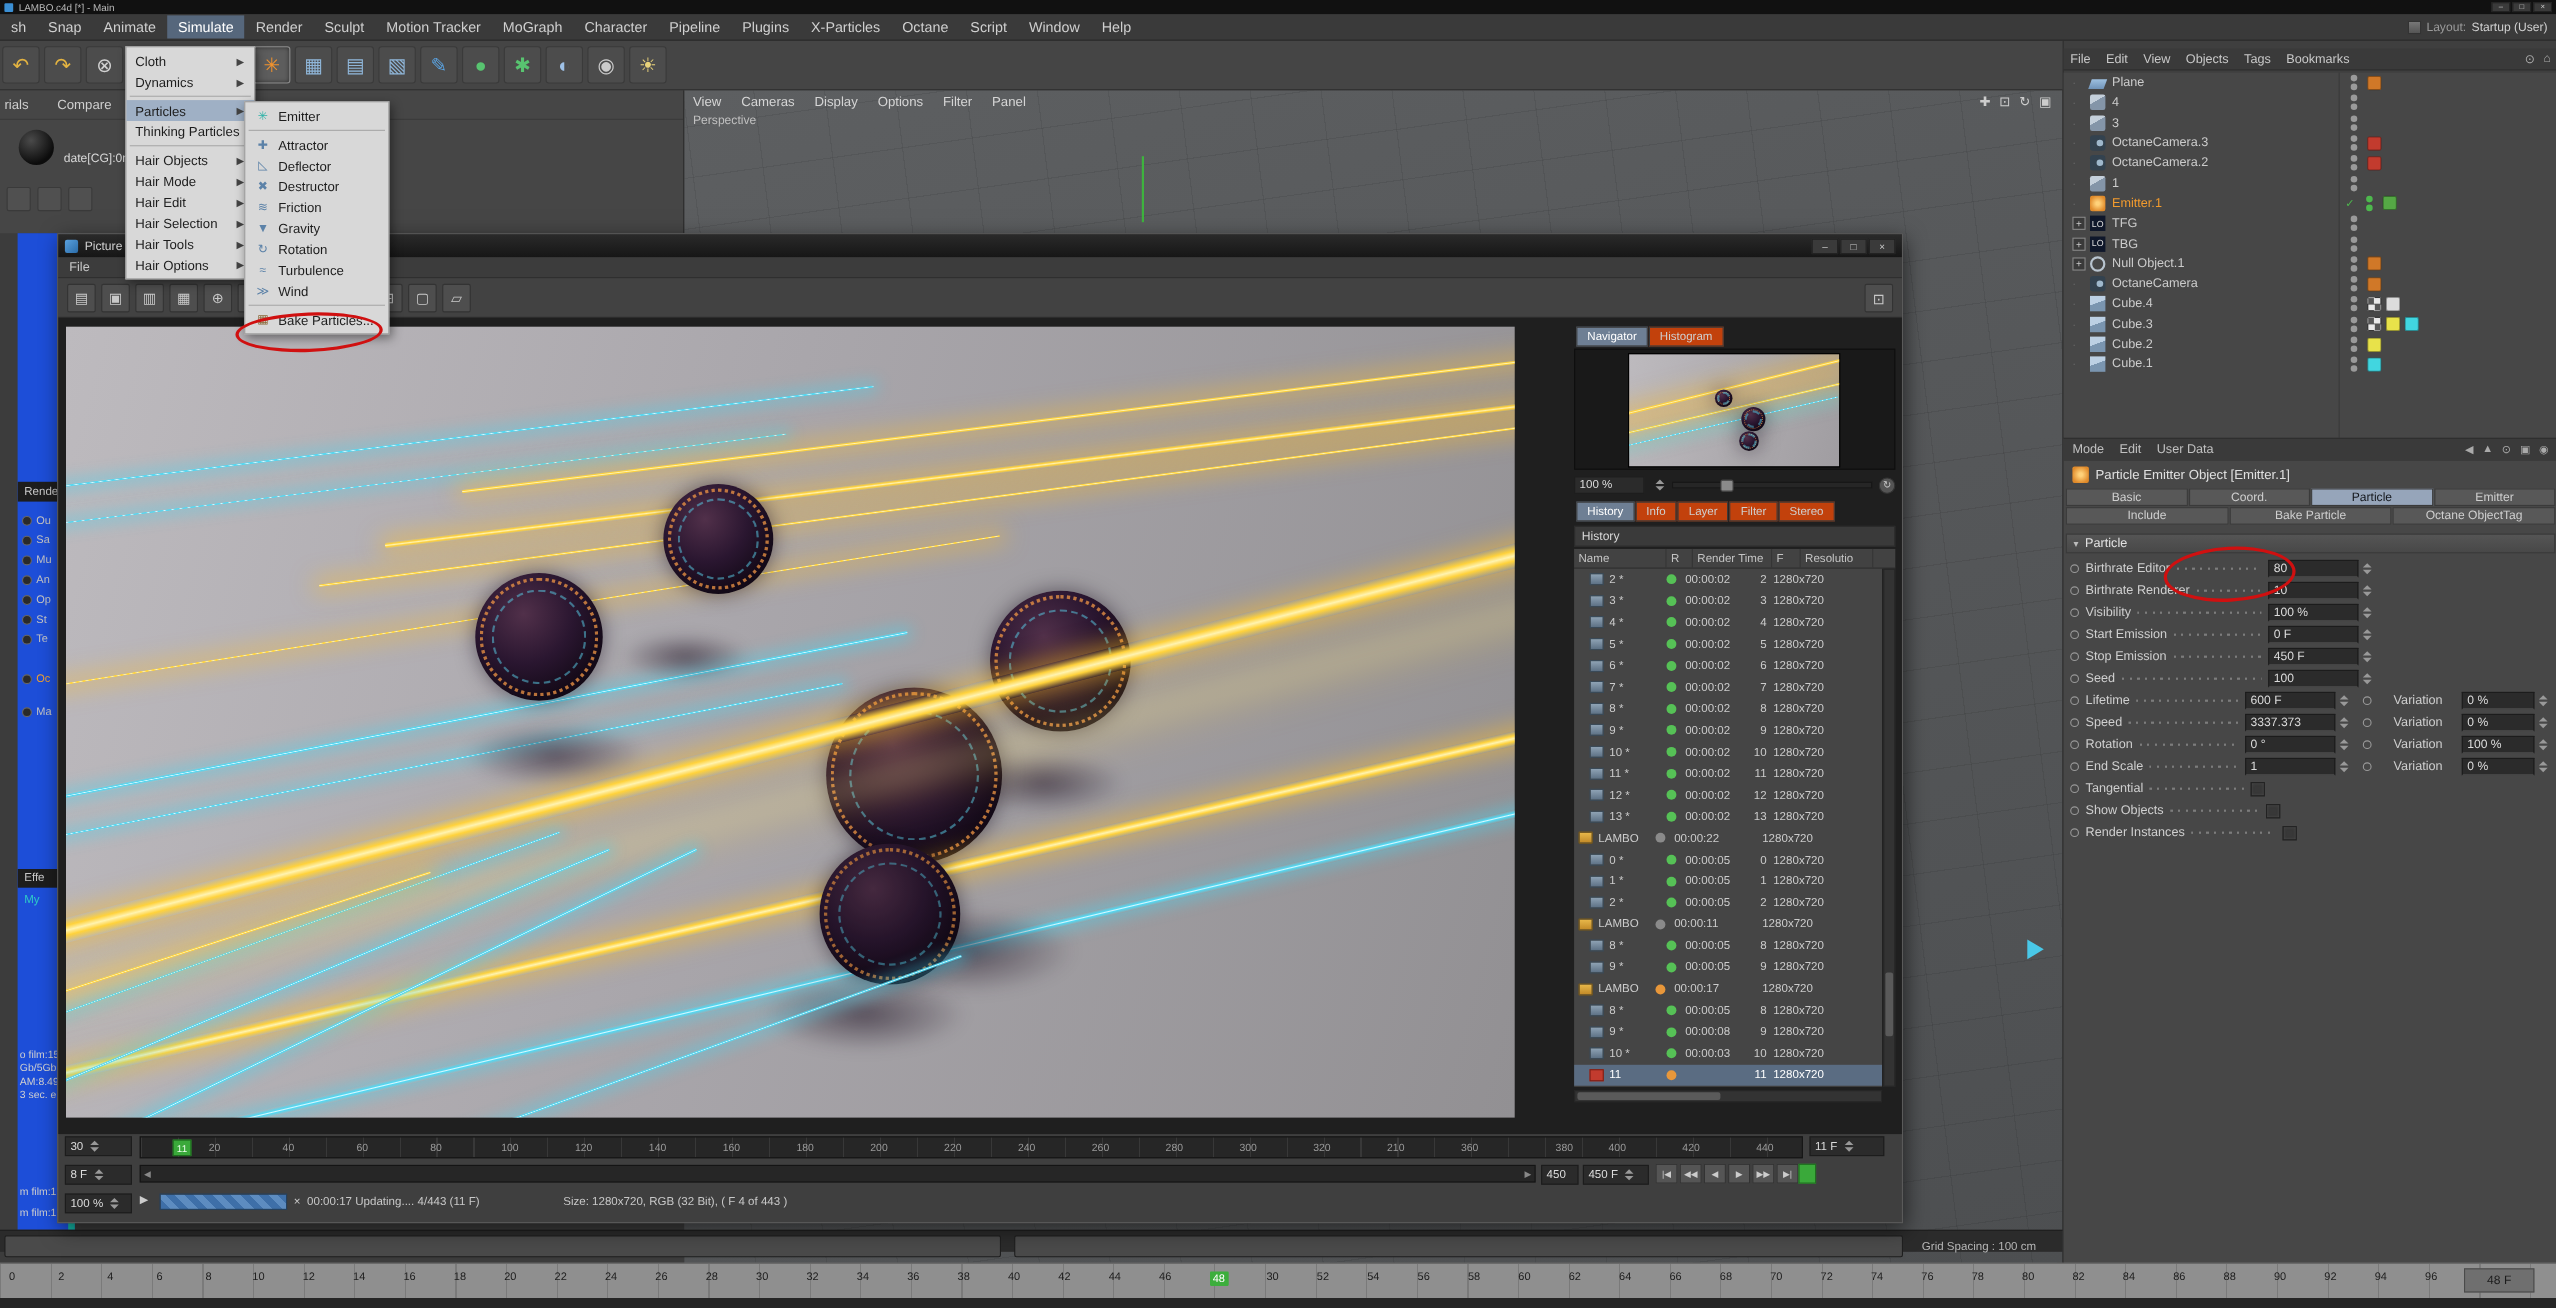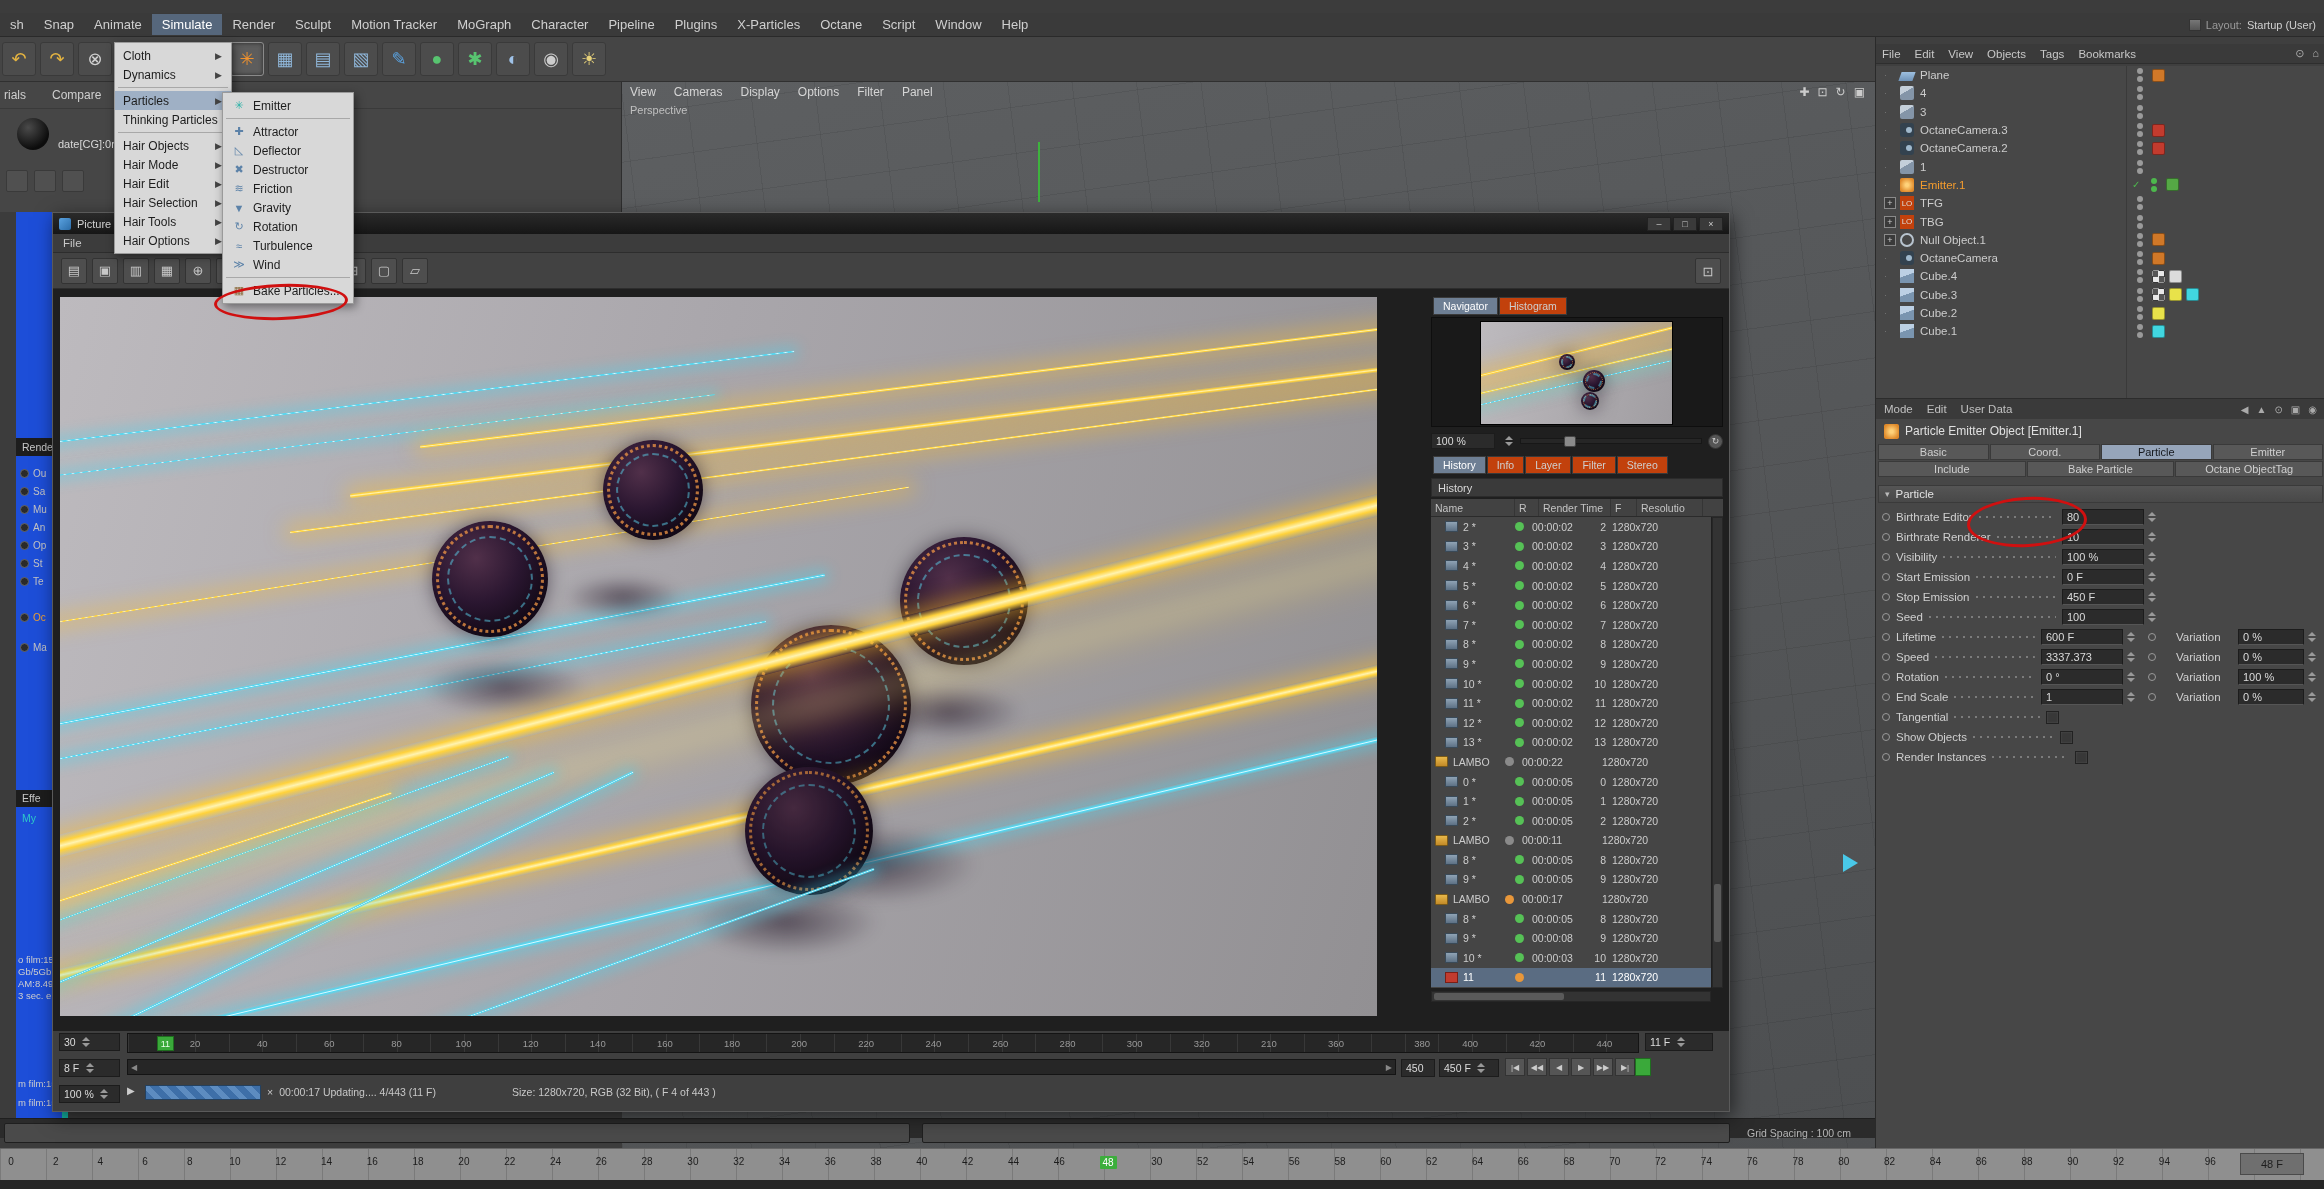--- a/index.html
+++ b/index.html
@@ -51,21 +51,21 @@
 .orow{height:18.3px;display:flex;align-items:center;padding-left:8px;font-size:11.5px;color:#ccc;position:relative}
 .orow .exp{width:12px;height:12px;border:1px solid #8a8a8a;background:#3a3a3a;color:#ccc;font-size:9px;line-height:10px;text-align:center;margin-right:4px;flex:none}
 .orow .noexp{width:16px;flex:none;color:#777;font-size:9px}
 .orow.sel .olabel{color:#f29b2e}
 .oi{width:14px;height:14px;flex:none;margin-right:6px;position:relative}
 .oi.plane{background:linear-gradient(#9ec0e0,#6f93b8);transform:skewX(-20deg);height:9px;margin-top:3px}
 .oi.mesh{background:linear-gradient(150deg,#c4cfda 40%,#8495a8 41%);border-radius:2px}
 .oi.camera{background:#33424f;border-radius:3px}
 .oi.camera::after{content:"";position:absolute;right:2px;top:4px;width:6px;height:6px;border-radius:50%;background:#9fb8cc}
 .oi.emitter{background:radial-gradient(circle,#ffd27a 15%,#e08a2a 75%);border-radius:2px}
-.oi.lo{background:#c2410c;color:#ddd;font-size:8px;display:flex;align-items:center;justify-content:center;letter-spacing:0}
+.oi.lo{background:#0f172a;color:#ddd;font-size:8px;display:flex;align-items:center;justify-content:center;letter-spacing:0}
 .oi.nullo{border:2px solid #b8c4cf;border-radius:50%;background:transparent}
 .oi.cube{background:linear-gradient(160deg,#bcd0e4 45%,#7a95b0 46%)}
 .ocols{position:absolute;left:256px;top:0;height:100%;display:flex;align-items:center}
 .vdots{width:16px;display:flex;flex-direction:column;gap:2px;align-items:center}
 .vdots i{width:6px;height:6px;border-radius:50%;background:#9a9a9a;display:block}
 .vdots.green i{background:#4db84d}
 .vcheck{color:#4db84d;font-size:10px;width:14px}
 .tag{width:13px;height:13px;border-radius:2px;margin-left:4px;flex:none;border:1px solid rgba(0,0,0,.35)}
 .tag-red{background:#c23b2e}.tag-green{background:#55a845}.tag-orange{background:#d07828}
 .checker{background:conic-gradient(#e8e8e8 25%,#555 25% 50%,#e8e8e8 50% 75%,#555 75%)}
@@ -181,20 +181,29 @@
 
 .redcirc{position:absolute;border:3px solid #d01010;border-radius:50%;z-index:60;background:transparent}
 #circ1{left:214px;top:284px;width:134px;height:36px;transform:rotate(-2deg)}
 #circ2{left:1967px;top:497px;width:120px;height:50px;transform:rotate(-3deg)}
 </style>
 </head>
 <body>
 
 <div id="stage">
 
+  <div id="titlebar">
+    <span class="appicon"></span>
+    <span>LAMBO.c4d [*] - Main</span>
+    <span class="wctrls" id="main-wctrls">
+        <div class="wbtn">–</div>
+        <div class="wbtn">□</div>
+        <div class="wbtn">×</div>
+      </span>
+  </div>
 
   <div id="menubar">
     <div id="menubar-items" style="display:flex">
         <div class="mitem">sh</div>
         <div class="mitem">Snap</div>
         <div class="mitem">Animate</div>
         <div class="mitem act">Simulate</div>
         <div class="mitem">Render</div>
         <div class="mitem">Sculpt</div>
         <div class="mitem">Motion Tracker</div>

